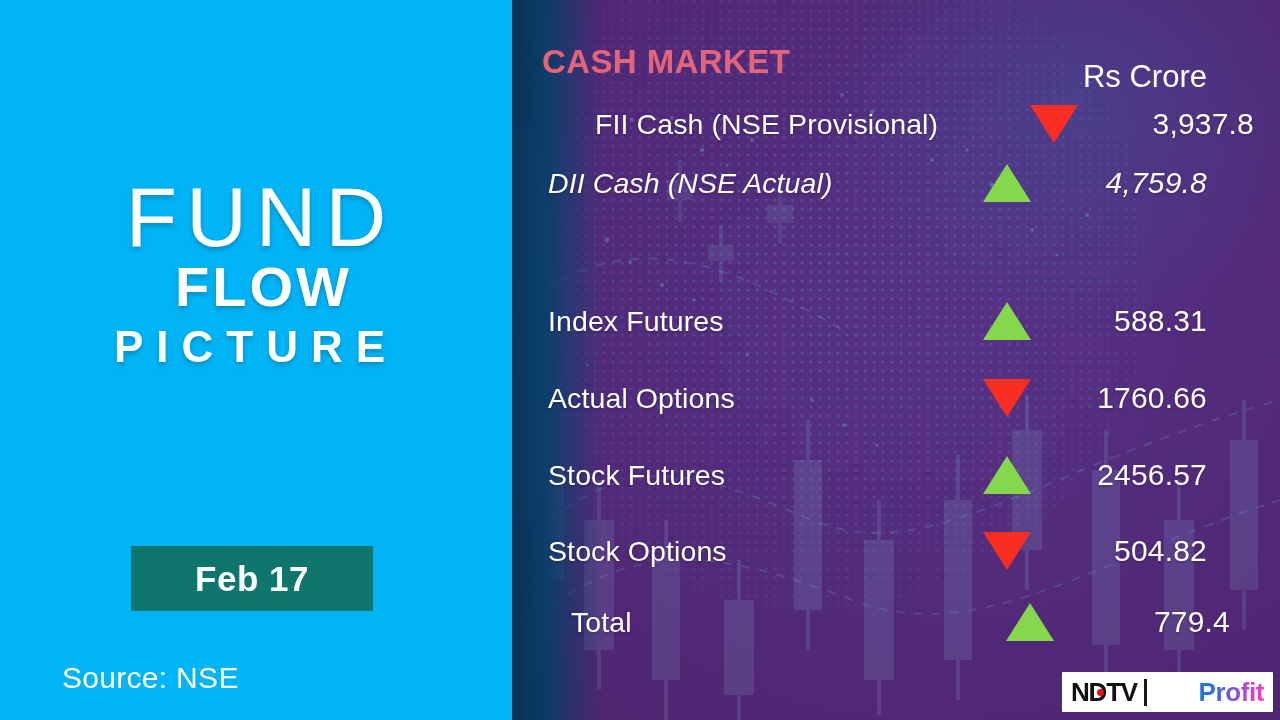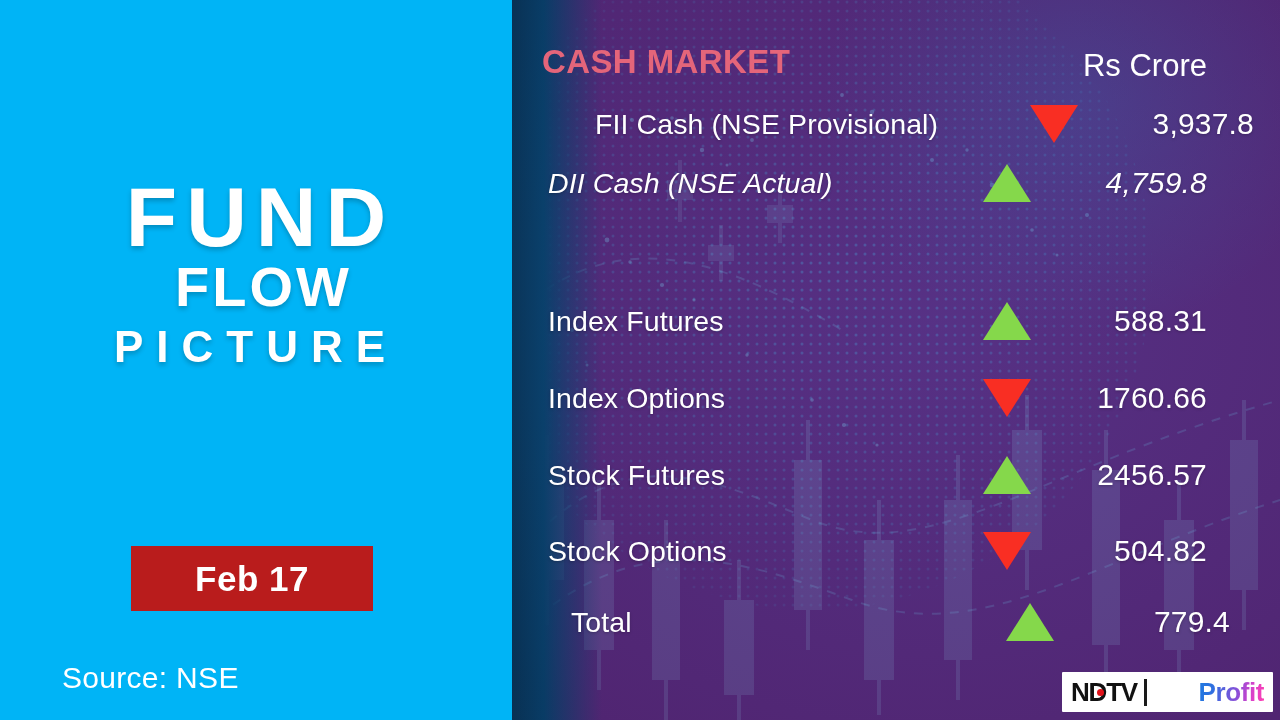--- a/index.html
+++ b/index.html
@@ -14,35 +14,35 @@
   .left-panel {
     position:absolute; left:0; top:0; width:512px; height:720px;
     background:#00b4f6; overflow:hidden;
   }
   .brand {
     position:absolute; left:0; top:176px; width:512px;
     text-align:center; color:#ffffff;
     text-shadow:0 3px 5px rgba(0,0,0,0.22);
   }
   .brand-fund {
-    font-size:84px; font-weight:700; letter-spacing:9px;
+    font-size:84px; font-weight:400; letter-spacing:9px;
     line-height:0.98; padding-left:9px;
   }
   .brand-flow {
     font-size:56px; font-weight:800; letter-spacing:3px;
     line-height:1.02; padding-left:15px;
   }
   .brand-picture {
     font-size:44px; font-weight:700; letter-spacing:13px;
     line-height:1.25; margin-top:4px;
   }
   .date-badge {
     position:absolute; left:131px; top:546px;
     width:242px; height:65px;
-    background:#b91c1c;
+    background:#0f766e;
     display:flex; align-items:center; justify-content:center;
   }
   .date-badge span {
     color:#ffffff; font-size:35px; font-weight:600; letter-spacing:0.5px;
   }
   .source {
     position:absolute; left:62px; top:661px;
     color:#ffffff; font-size:30px; font-weight:400; letter-spacing:0.3px;
   }
 
@@ -95,21 +95,21 @@
     text-shadow:0 1px 3px rgba(0,0,0,0.25);
   }
 
   .title-row { position:absolute; left:0; top:34px; width:768px; height:56px; }
   .section-title {
     position:absolute; left:30px; top:0; height:56px;
     display:flex; align-items:center;
     color:#e4657a; font-size:33px; font-weight:800; letter-spacing:0.4px;
   }
   .unit-label {
-    position:absolute; right:73px; top:4px; height:56px;
+    position:absolute; right:73px; top:15px; height:56px;
     display:flex; align-items:center;
     color:#ffffff; font-size:31px; font-weight:400;
   }
 
   
   .logo {
     position:absolute; right:7px; bottom:8px;
     background:#ffffff; padding:5px 9px 4px 9px;
     display:flex; align-items:center; gap:7px;
     border-radius:1px;
@@ -270,21 +270,21 @@
             <div class="value">4,759.8</div>
           </div>
           <div class="row" style="top: 295px;">
             <div class="label">Index Futures</div>
             <div class="arrow">
               <div class="tri up"></div>
             </div>
             <div class="value">588.31</div>
           </div>
           <div class="row" style="top: 372px;">
-            <div class="label">Index Options</div>
+            <div class="label">Actual Options</div>
             <div class="arrow">
               <div class="tri down"></div>
             </div>
             <div class="value">1760.66</div>
           </div>
           <div class="row" style="top: 449px;">
             <div class="label">Stock Futures</div>
             <div class="arrow">
               <div class="tri up"></div>
             </div>

